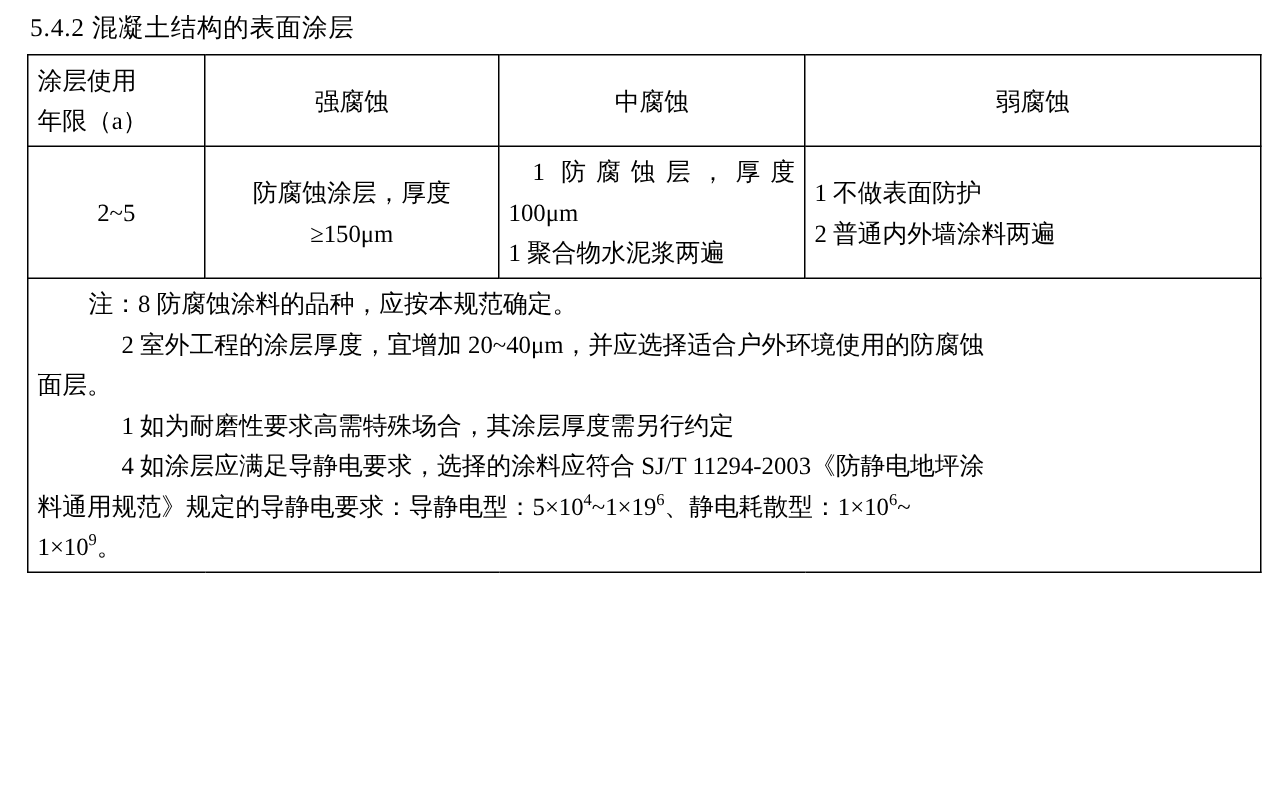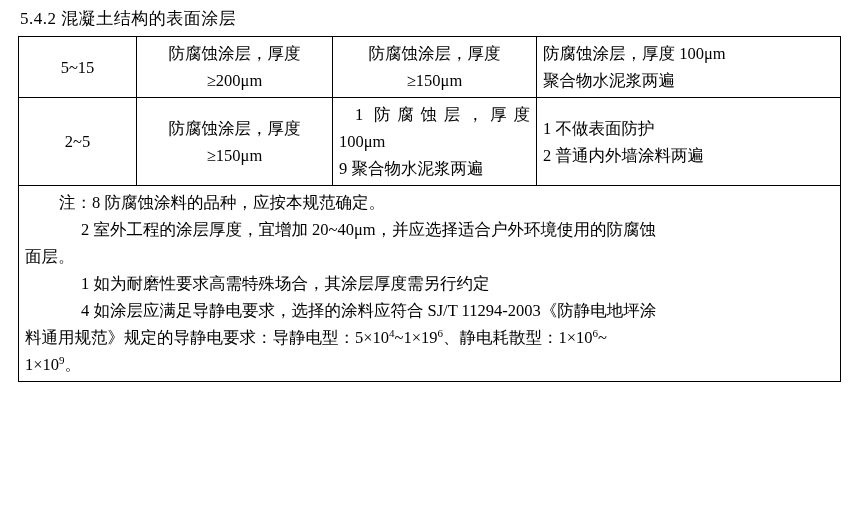--- a/index.html
+++ b/index.html
@@ -98,48 +98,42 @@
   <div class="section-heading">5.4.2  混凝土结构的表面涂层</div>
 
   <table class="spec">
     <colgroup>
       <col class="col-a">
         <col class="col-b">
         <col class="col-c">
         <col class="col-d">
     </colgroup>
     <tbody>
+      <tr>
+        <td class="head-first">
+          <span class="l1">涂层使用</span>
+          <span class="l2">年限（a）</span>
+        </td>
+        <td class="hcell">强腐蚀</td>
+        <td class="hcell">中腐蚀</td>
+        <td class="hcell">弱腐蚀</td>
+      </tr>
 
 
-      <tr>
-        <td class="years">5~15</td>
-        <td class="ctr">
-          <span class="l1">防腐蚀涂层，厚度</span>
-          <span class="l2">≥200μm</span>
-        </td>
-        <td class="ctr">
-          <span class="l1">防腐蚀涂层，厚度</span>
-          <span class="l2">≥150μm</span>
-        </td>
-        <td class="lft">
-          <span class="l1">防腐蚀涂层，厚度 100μm</span>
-          <span class="l2">聚合物水泥浆两遍</span>
-        </td>
-      </tr>
 
       <tr>
         <td class="years">2~5</td>
         <td class="ctr">
           <span class="l1">防腐蚀涂层，厚度</span>
           <span class="l2">≥150μm</span>
         </td>
         <td class="lft">
           <span class="l1 just">1  防腐蚀层，厚度</span>
           <span class="l2">100μm</span>
-          <span class="l3">9 聚合物水泥浆两遍</span>
+          <span class="l3">1 聚合物水泥浆两遍</span>
         </td>
         <td class="lft">
           <span class="l1">1 不做表面防护</span>
           <span class="l2">2 普通内外墙涂料两遍</span>
         </td>
       </tr>
 
       <tr>
         <td colspan="4" class="notes">
           <p class="note-line-1">注：8 防腐蚀涂料的品种，应按本规范确定。</p>

